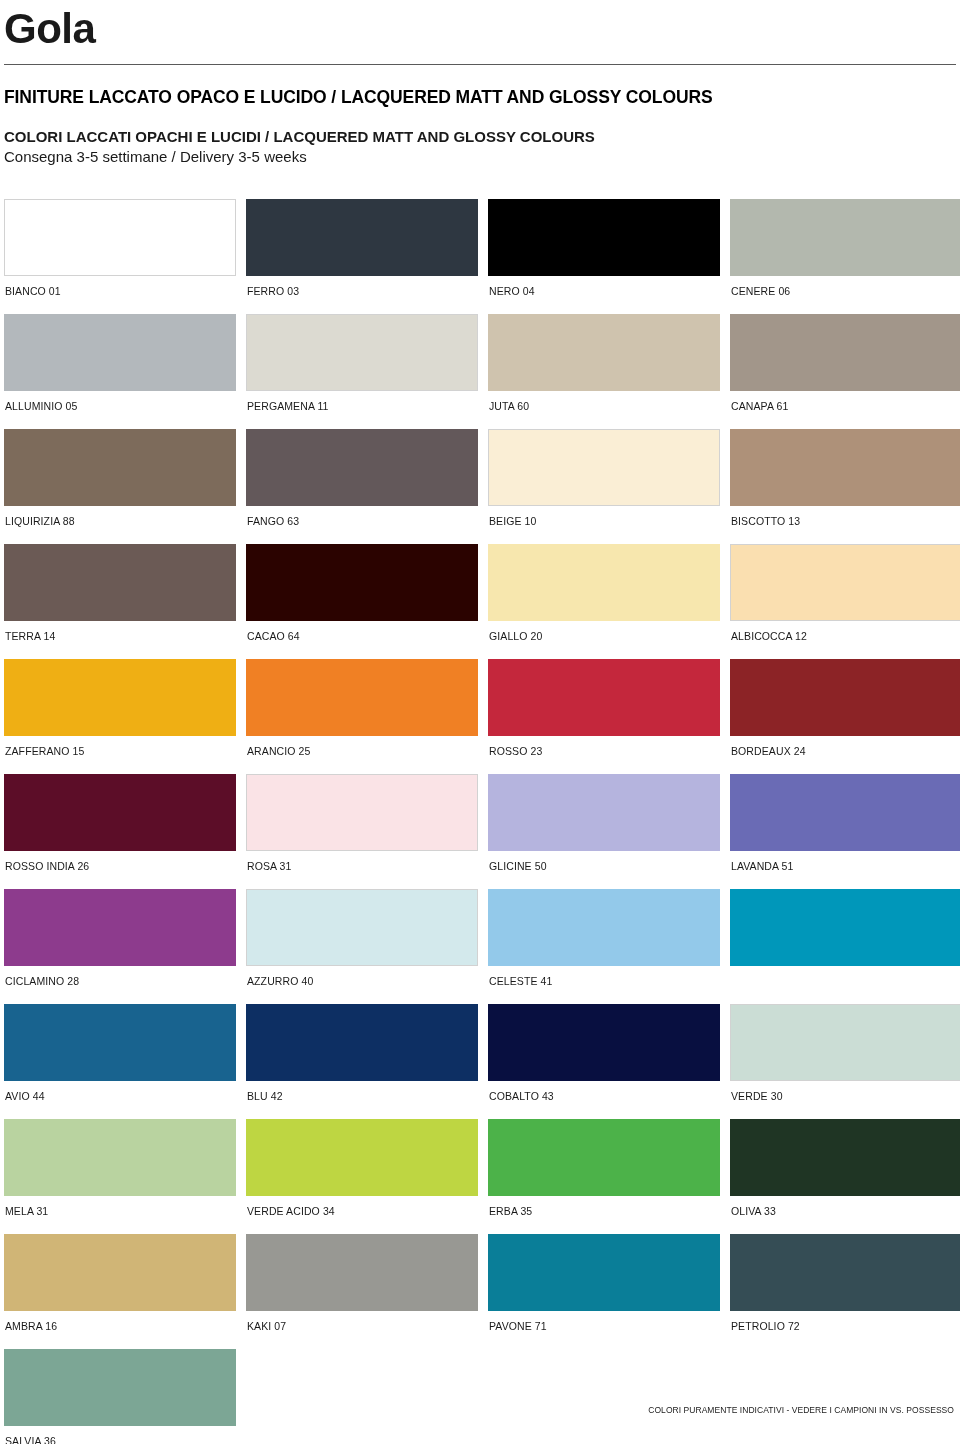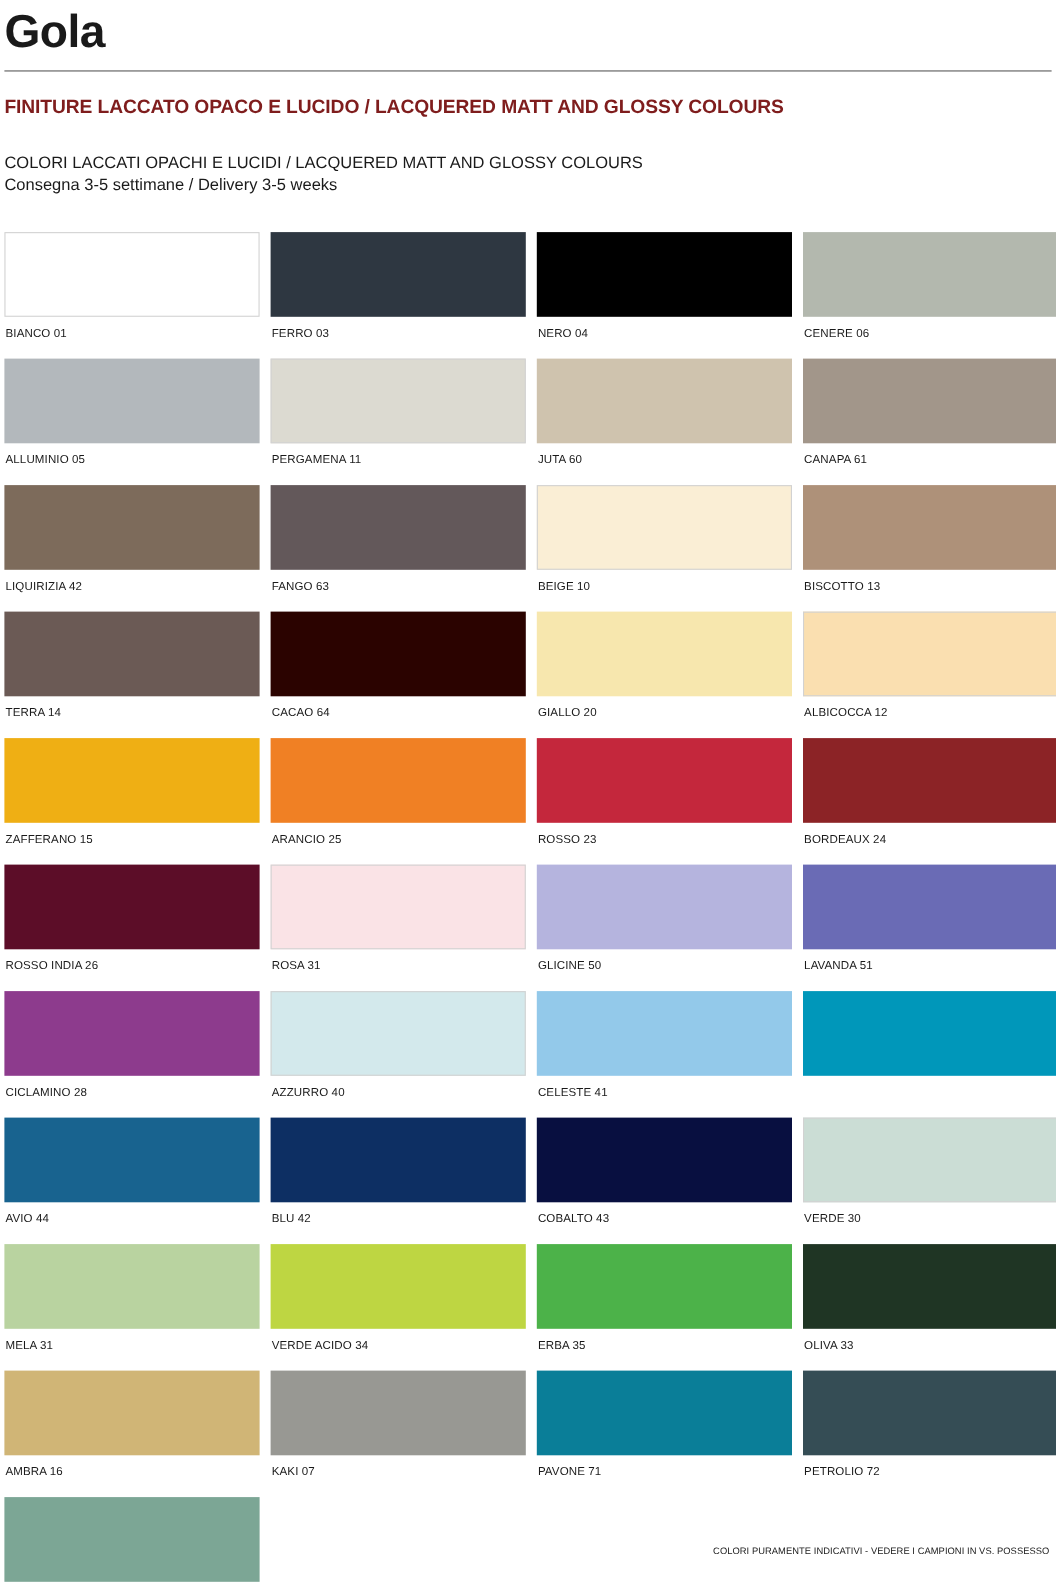--- a/index.html
+++ b/index.html
@@ -33,26 +33,26 @@
     border-top: 1px solid #5a5a5a;
     margin: 14px 0 0 4px;
     width: 952px;
     height: 0;
   }
   .heading-main {
     font-size: 17.5px;
     font-weight: bold;
     letter-spacing: -0.1px;
     margin: 22px 0 0 4px;
-    color: #7f1d1d;
+    color: #000000;
   }
   .heading-sub {
     font-size: 15px;
-    font-weight: normal;
-    margin: 32px 0 0 4px;
+    font-weight: bold;
+    margin: 20px 0 0 4px;
     color: #1a1a1a;
   }
   .heading-delivery {
     font-size: 15px;
     font-weight: normal;
     margin: 3px 0 0 4px;
     color: #1a1a1a;
   }
   
   .grid {
@@ -139,21 +139,21 @@
       <div class="cell">
         <div class="swatch" style="background-color: rgb(207, 195, 174);"></div>
         <div class="cell-label">JUTA 60</div>
       </div>
       <div class="cell">
         <div class="swatch" style="background-color: rgb(162, 150, 138);"></div>
         <div class="cell-label">CANAPA 61</div>
       </div>
       <div class="cell">
         <div class="swatch" style="background-color: rgb(125, 107, 91);"></div>
-        <div class="cell-label">LIQUIRIZIA 42</div>
+        <div class="cell-label">LIQUIRIZIA 88</div>
       </div>
       <div class="cell">
         <div class="swatch" style="background-color: rgb(99, 88, 90);"></div>
         <div class="cell-label">FANGO 63</div>
       </div>
       <div class="cell">
         <div class="swatch bordered" style="background-color: rgb(250, 238, 213);"></div>
         <div class="cell-label">BEIGE 10</div>
       </div>
       <div class="cell">

